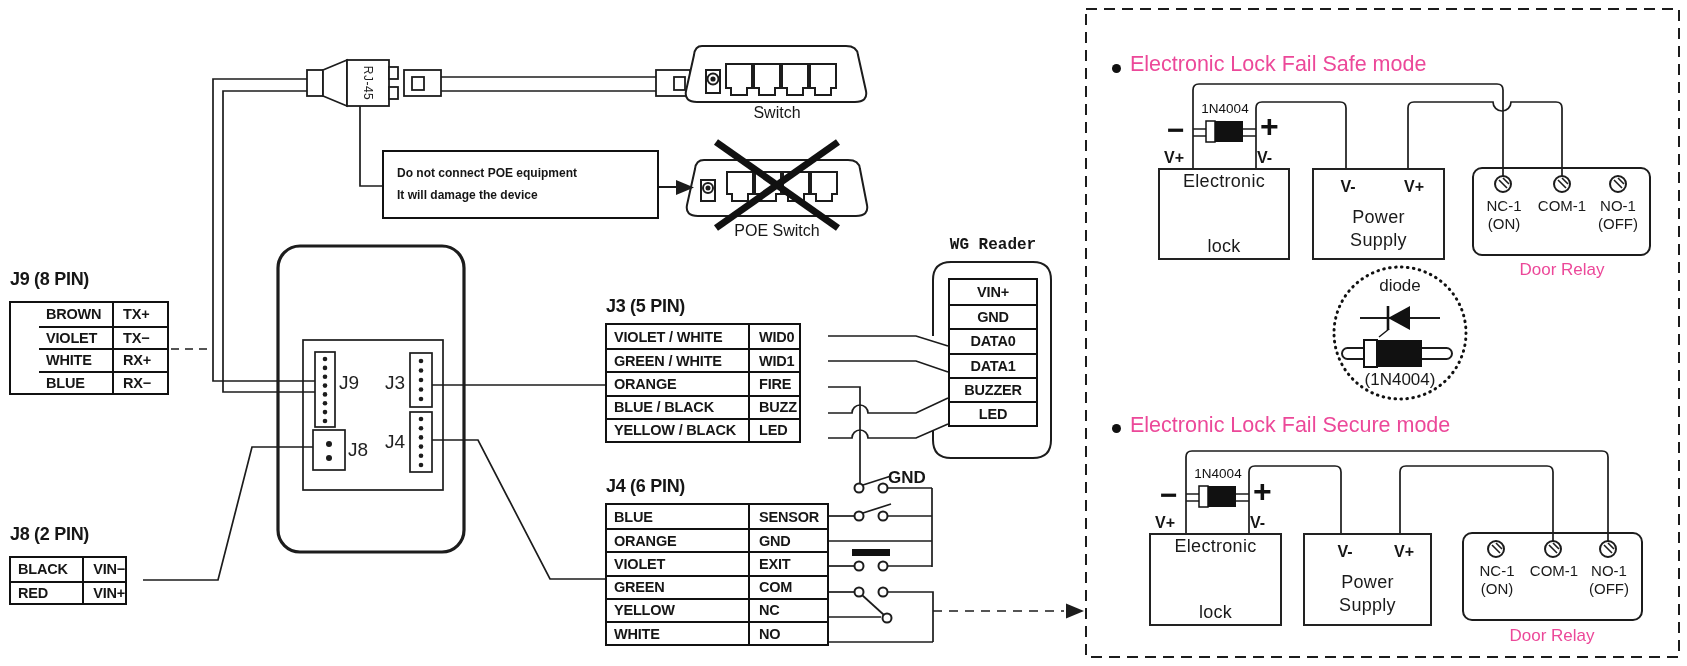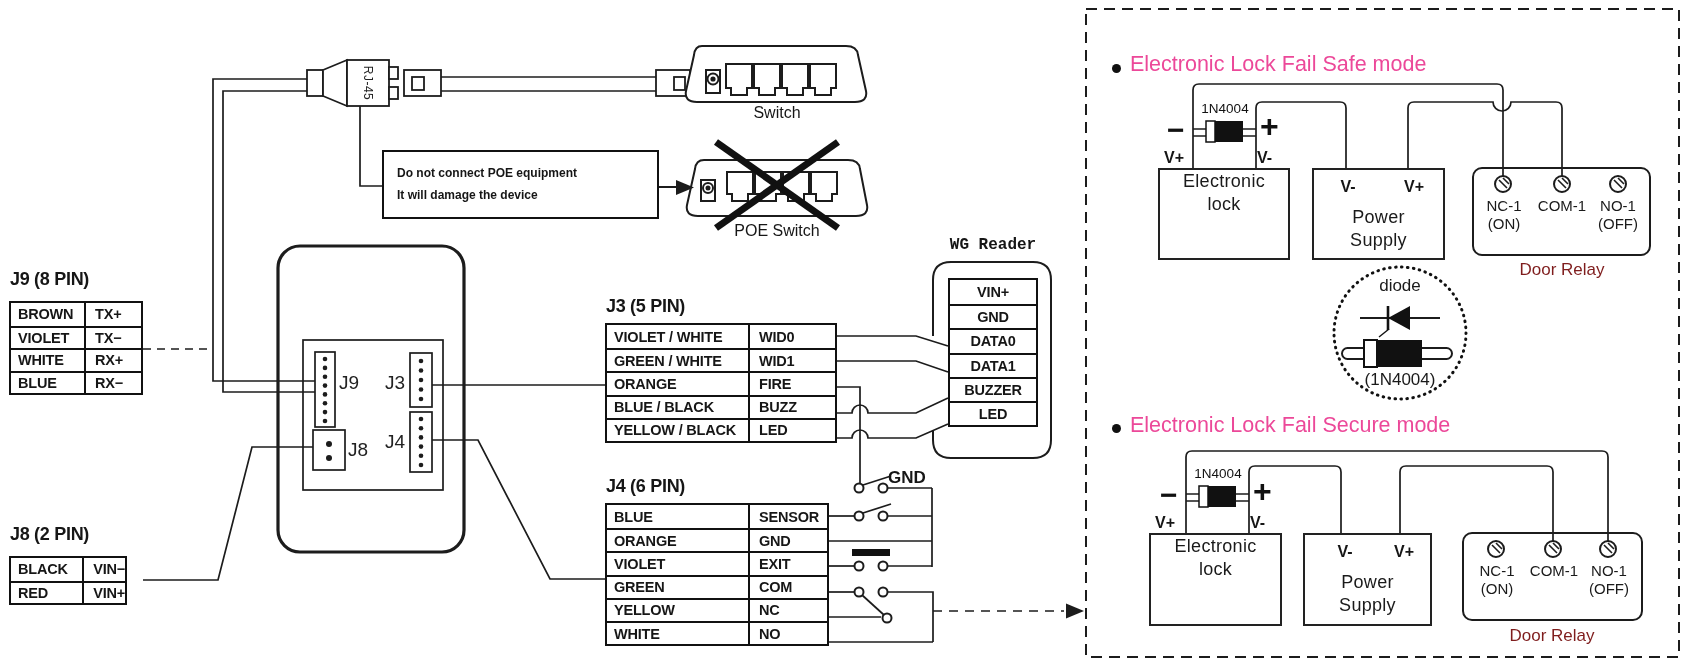--- a/index.html
+++ b/index.html
@@ -7,48 +7,48 @@
          font-family:"Liberation Sans",sans-serif;color:#161616;}
   .abs{position:absolute;font-family:Liberation Mono, monospace;}
   svg.wiring{position:absolute;left:0;top:0;}
   .tbl{position:absolute;border:2px solid #111;background:#fff;box-sizing:border-box;}
   .trow{display:flex;align-items:center;box-sizing:border-box;}
   .trow + .trow{border-top:2px solid #111;}
   .trow .c1{box-sizing:border-box;height:100%;display:flex;align-items:center;
             border-right:2px solid #111;padding-left:7px;}
   .trow .c2{padding-left:9px;}
   .tcell{font-weight:700;font-size:14.5px;letter-spacing:-0.2px;white-space:nowrap;}
-  .tbl-j9{left:9px;top:301px;width:134px;}  .tbl-j9 .trow{height:22.5px;} .tbl-j9 .c1{width:75px;}
+  .tbl-j9{left:9px;top:301px;width:160px;padding-left:28px;}  .tbl-j9 .trow{height:22.5px;} .tbl-j9 .c1{width:75px;}
   .tbl-j8{left:9px;top:556px;width:118px;}  .tbl-j8 .trow{height:22.5px;} .tbl-j8 .c1{width:75px;}
-  .tbl-j3{left:605px;top:323px;width:232px;} .tbl-j3 .trow{height:23.2px;} .tbl-j3 .c1{width:143px;}
+  .tbl-j3{left:605px;top:323px;width:196px;} .tbl-j3 .trow{height:23.2px;} .tbl-j3 .c1{width:143px;}
   .tbl-j4{left:605px;top:503px;width:224px;} .tbl-j4 .trow{height:23.2px;} .tbl-j4 .c1{width:143px;}
   .tbl-wg{left:948px;top:278px;width:90px;}  .tbl-wg .trow{height:24.2px;justify-content:center;}
   .ttl{position:absolute;font-weight:700;font-size:18px;letter-spacing:-0.3px;white-space:nowrap;}
   .warn{position:absolute;left:382px;top:150px;width:277px;height:69px;border:2.5px solid #111;
         box-sizing:border-box;background:#fff;padding:10px 0 0 13px;}
   .warn div{font-weight:700;font-size:12px;line-height:22px;white-space:nowrap;}
   .devlbl{position:absolute;font-size:19px;color:#222;}
   .small-c{position:absolute;text-align:center;font-size:16px;}
   .rj45{position:absolute;left:347px;top:60px;width:42px;height:46px;display:flex;
         align-items:center;justify-content:center;}
   .rj45 span{transform:rotate(90deg);font-size:12px;letter-spacing:0.5px;color:#222;white-space:nowrap;}
   .gnd{position:absolute;left:888px;top:468px;font-size:17px;font-weight:600;}
   .mode-title{position:absolute;font-size:21.5px;color:#ec4899;white-space:nowrap;}
   .bullet{position:absolute;width:9px;height:9px;border-radius:50%;background:#111;}
   .box{position:absolute;border:2px solid #222;background:#fff;box-sizing:border-box;
-       display:flex;flex-direction:column;align-items:center;justify-content:flex-start;}
+       display:flex;flex-direction:column;align-items:center;justify-content:space-between;}
   .box .bl{font-size:18px;line-height:23px;color:#1a1a1a;letter-spacing:0.3px;}
   .psbox{justify-content:flex-start;}
   .psbox .vlbl{position:absolute;top:8px;font-size:16px;font-weight:600;width:24px;text-align:center;}
   .psbox .plines{margin-top:36px;text-align:center;}
   .vout{position:absolute;font-size:16px;font-weight:600;}
   .sign{position:absolute;font-weight:700;color:#111;}
   .dlbl{position:absolute;text-align:center;font-size:13.5px;color:#111;}
   .rlbl{position:absolute;text-align:center;font-size:15px;color:#1a1a1a;white-space:nowrap;}
-  .drlbl{position:absolute;text-align:center;font-size:17px;color:#7f1d1d;}
+  .drlbl{position:absolute;text-align:center;font-size:17px;color:#ec4899;}
   .detail-lbl{position:absolute;text-align:center;font-size:17px;color:#1a1a1a;}
 </style>
 </head>
 <body>
 
 <div class="stage">
 
   <svg class="wiring" width="1687" height="666" viewBox="0 0 1687 666">
 
     <rect x="1086" y="9" width="593" height="648" fill="none" stroke="#1c1c1c" stroke-width="2" stroke-dasharray="11 7"></rect>

